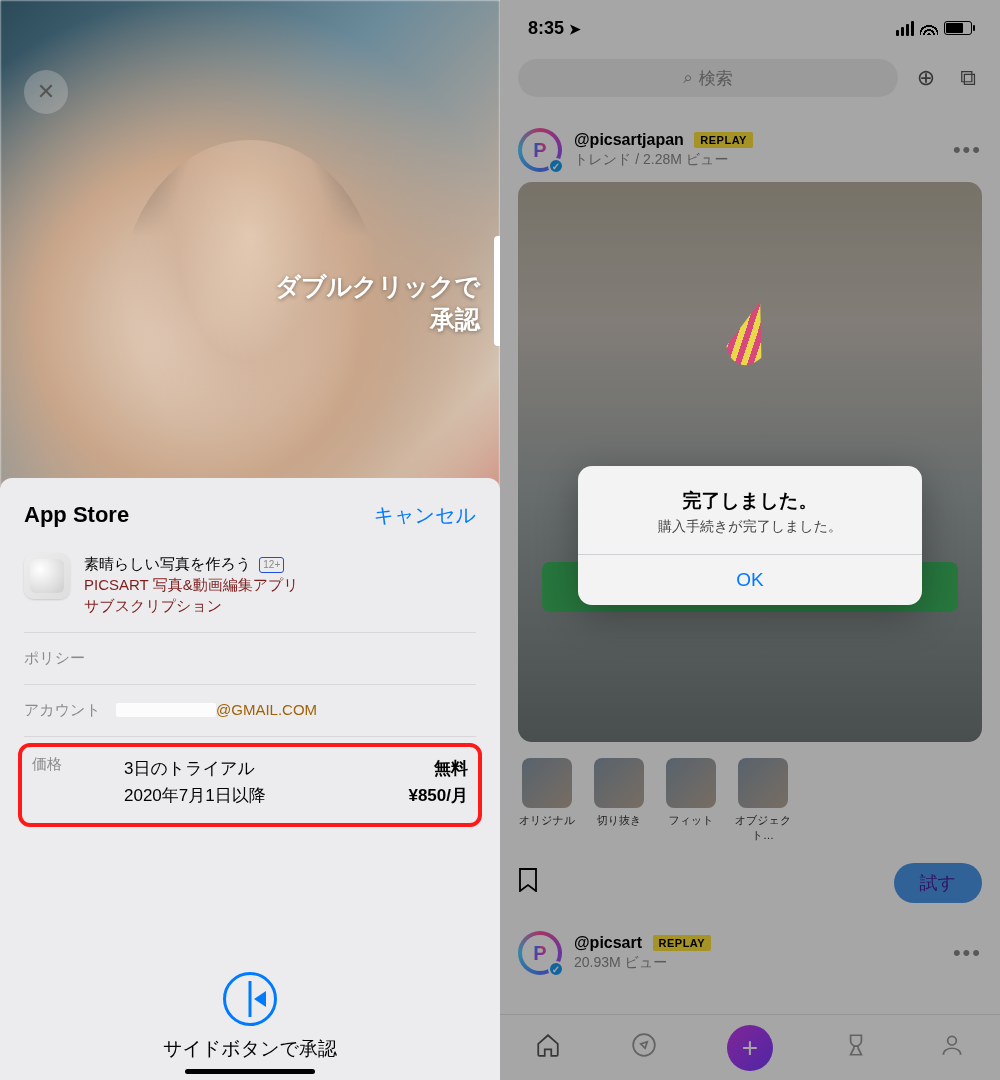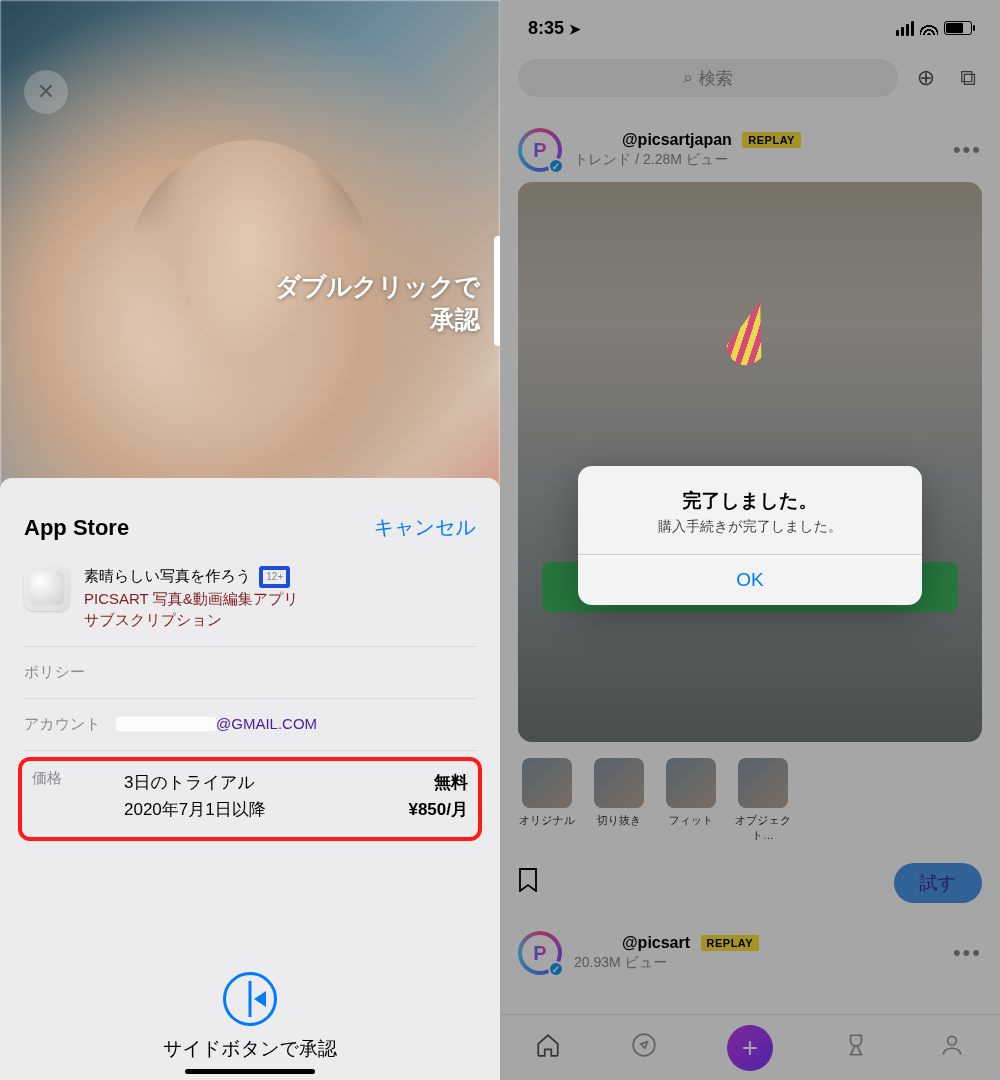--- a/index.html
+++ b/index.html
@@ -35,45 +35,45 @@
   .side-pill {
     position: absolute; top: 236px; right: 0; width: 6px; height: 110px;
     background: #fff; border-radius: 4px 0 0 4px;
   }
   .sheet {
     position: absolute; left: 0; right: 0; bottom: 0; top: 478px;
     background: #ececee;
     border-radius: 12px 12px 0 0;
   }
   .sheet-header {
-    display: flex; justify-content: space-between; align-items: flex-end;
-    padding: 36px 24px 18px;
+    display: flex; justify-content: space-between; align-items: flex-start;
+    padding: 24px 24px 18px;
   }
   .sheet-title { font-size: 22px; font-weight: 600; color: #000; }
   .cancel { font-size: 20px; color: #007aff; }
   .app-row { display: flex; gap: 14px; padding: 6px 24px 16px; }
   .app-icon {
     width: 46px; height: 46px; border-radius: 10px; flex-shrink: 0;
     background: linear-gradient(135deg, #eee 0%, #ddd 100%);
     box-shadow: 0 1px 2px rgba(0,0,0,0.15);
     position: relative; overflow: hidden;
   }
   .app-icon::after { content:""; position:absolute; inset:6px; background: radial-gradient(circle at 30% 30%, #fff, #ccc); border-radius:6px; }
   .app-meta { font-size: 15px; line-height: 1.4; }
   .app-name { color: #000; }
   .age-badge {
-    display: inline-block; font-size: 10px; color: #888; border: 4px solid #1d4ed8;
+    display: inline-block; font-size: 10px; color: #888; border: 1px solid #1d4ed8;
     border-radius: 3px; padding: 0 3px; margin-left: 4px; vertical-align: 1px;
   }
   .app-sub { color: #7f1d1d; }
   .divider { height: 1px; background: #d8d8dc; margin: 0 24px; }
   .info-row { display: flex; padding: 16px 24px; gap: 14px; font-size: 15px; }
   .info-label { color: #8a8a8e; width: 78px; flex-shrink: 0; }
   .info-body { color: #000; line-height: 1.6; flex: 1; }
-  .account-val { color: #4c1d95; }
+  .account-val { color: #a16207; }
   .account-val .masked { display:inline-block; width:100px; height:14px; background:#fcfcfd; border-radius:2px; vertical-align:-2px; }
   .price-box {
     margin: 6px 18px 0; border: 4px solid #ff1a1a; border-radius: 12px;
     padding: 8px 10px 14px;
   }
   .price-box .info-row { padding: 0; }
   .price-lines { flex: 1; }
   .price-line { display: flex; justify-content: space-between; font-size: 17px; line-height: 1.6; }
   .price-line .l { color: #000; }
   .price-line .r { color: #000; font-weight: 600; }
@@ -137,21 +137,21 @@
   .avatar {
     width: 44px; height: 44px; border-radius: 50%;
     background: conic-gradient(#ff4fa0, #a64ff0, #4f7fff, #4fd0ff, #ff4fa0);
     display:flex; align-items:center; justify-content:center; color:#fff; font-weight:700; font-size:22px;
     position:relative;
   }
   .avatar .inner { width:36px; height:36px; border-radius:50%; background:#fff; display:flex; align-items:center; justify-content:center; }
   .avatar .inner span { font-size:20px; background: conic-gradient(#ff4fa0,#a64ff0,#4f7fff); -webkit-background-clip:text; color:transparent; font-weight:800;}
   .avatar .check { position:absolute; bottom:-2px; right:-2px; width:16px; height:16px; background:#1d9bf0; border-radius:50%; border:2px solid #fff; display:flex; align-items:center; justify-content:center; color:#fff; font-size:10px; }
   .post-meta { flex:1; }
-  .post-name { font-weight:700; font-size:16px; color:#000;margin-left:48px; }
+  .post-name { font-weight:700; font-size:16px; color:#000; }
   .replay-badge { display:inline-block; background:#ffe23b; color:#000; font-size:11px; font-weight:700; padding:2px 6px; border-radius:2px; margin-left:6px; vertical-align:1px; letter-spacing:0.5px; }
   .post-sub { color:#8a8a8e; font-size:14px; margin-top:2px; }
   .post-more { color:#888; font-size:22px; letter-spacing:2px; }
   .post-img {
     width:100%; height:560px; border-radius:14px;
     background: linear-gradient(180deg, #b8b0a0 0%, #c8c0b8 25%, #a0a8a8 55%, #707878 100%);
     position:relative;
   }
   .behind-text { position:absolute; bottom:200px; left:0; right:0; text-align:center; color:#777; font-size:15px; }
   .ok-understood {

